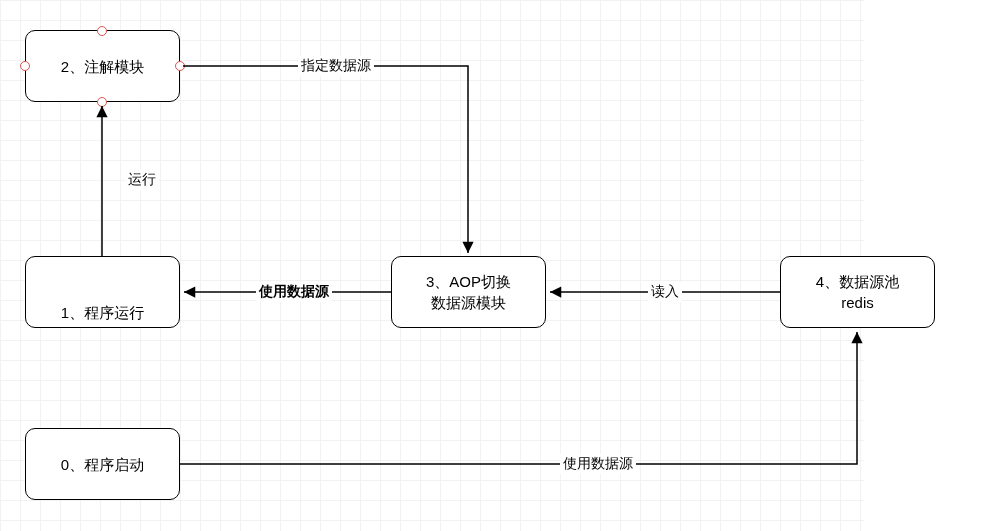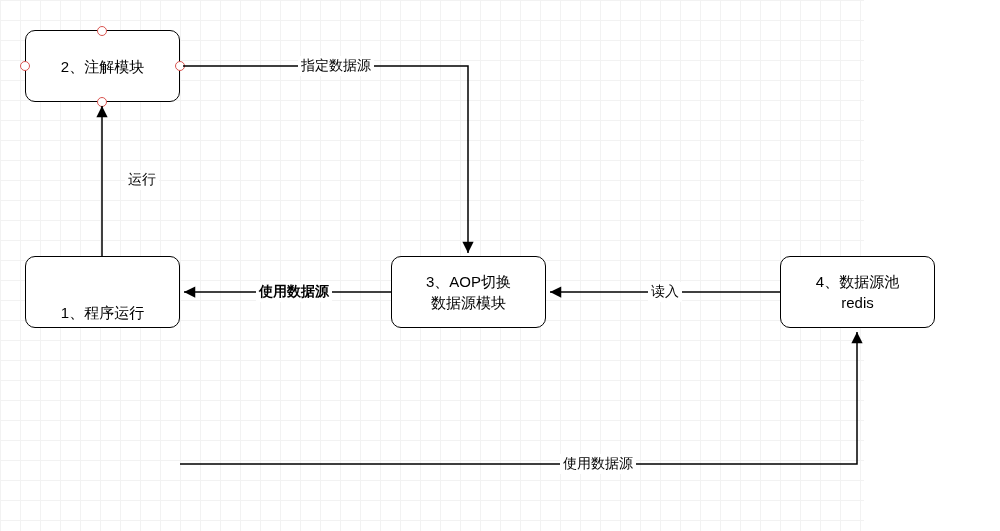--- a/index.html
+++ b/index.html
@@ -80,20 +80,23 @@
   <div class="node" style="left:391px; top:256px; width:155px; height:72px;border-radius:10px;">
     <span>3、AOP切换
 数据源模块</span>
   </div>
 
   <div class="node" style="left:780px; top:256px; width:155px; height:72px;">
     <span>4、数据源池
 redis</span>
   </div>
 
+  <div class="node" style="left:25px; top:428px; width:155px; height:72px;">
+    <span>0、程序启动</span>
+  </div>
 
   <svg class="wires">
     <defs>
       <marker id="arrow" viewBox="0 0 12 12" refX="11" refY="6" markerWidth="9" markerHeight="9" orient="auto-start-reverse">
         <path d="M 1 1 L 11 6 L 1 11 z" fill="#000"></path>
       </marker>
     </defs>
 
     <line x1="102" y1="256" x2="102" y2="106" stroke="#000" stroke-width="1.5" marker-end="url(#arrow)"></line>
 

